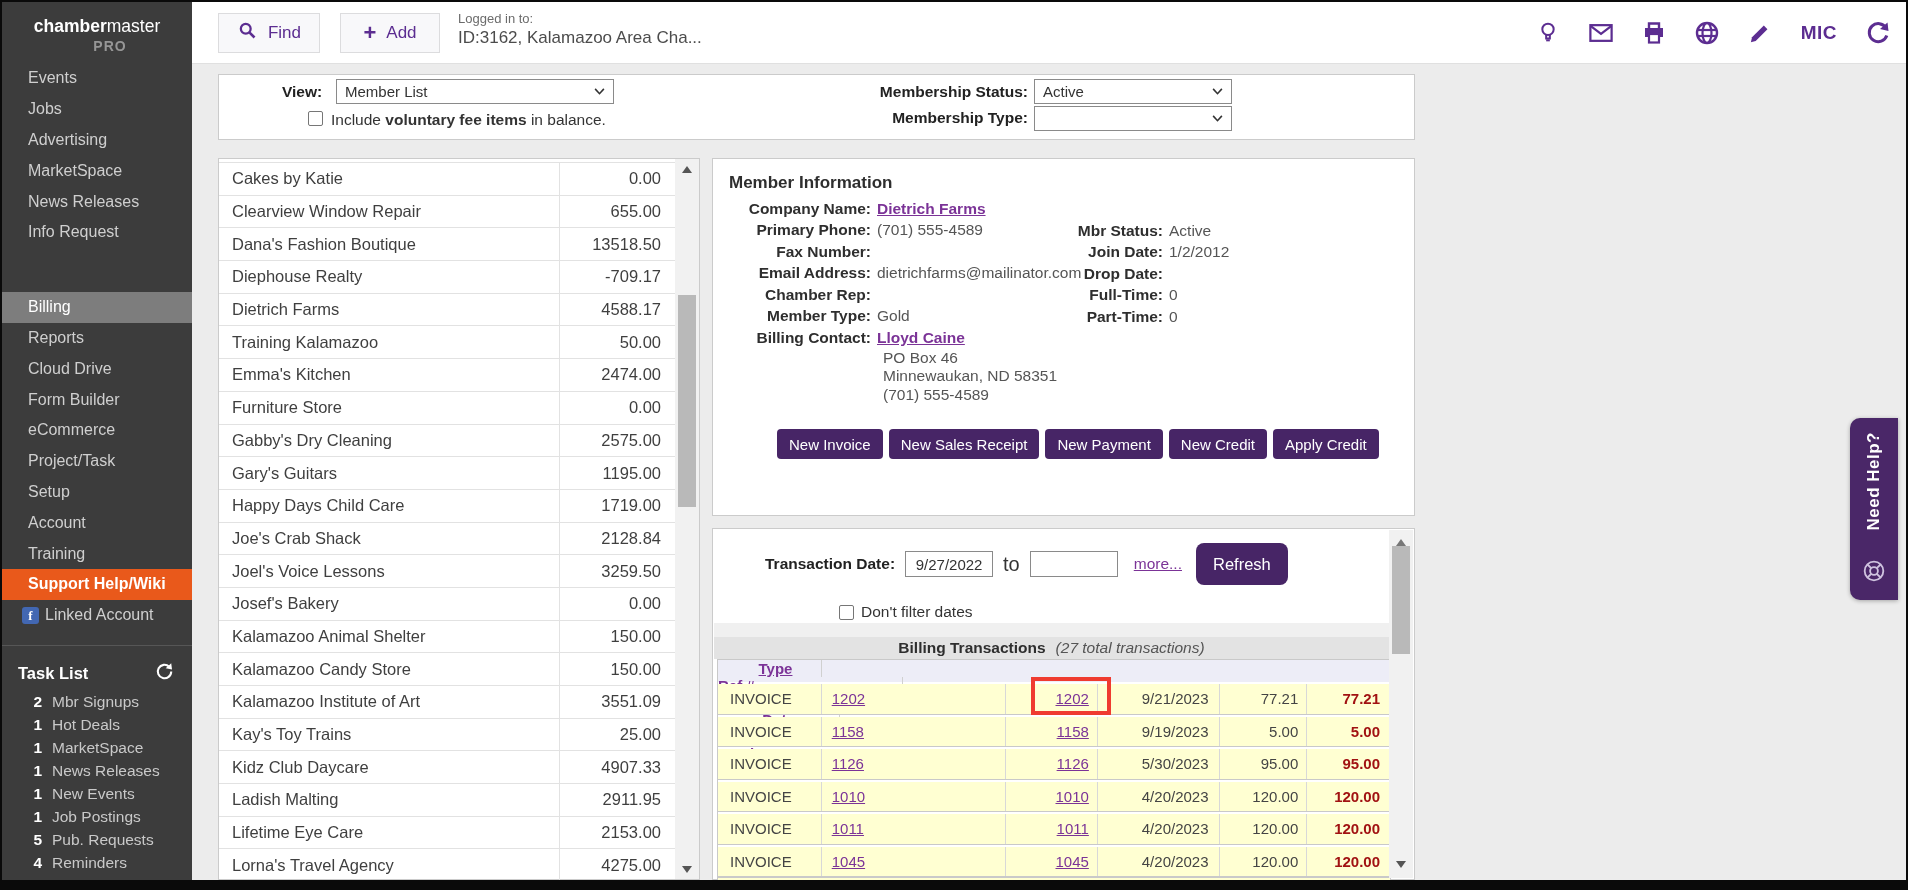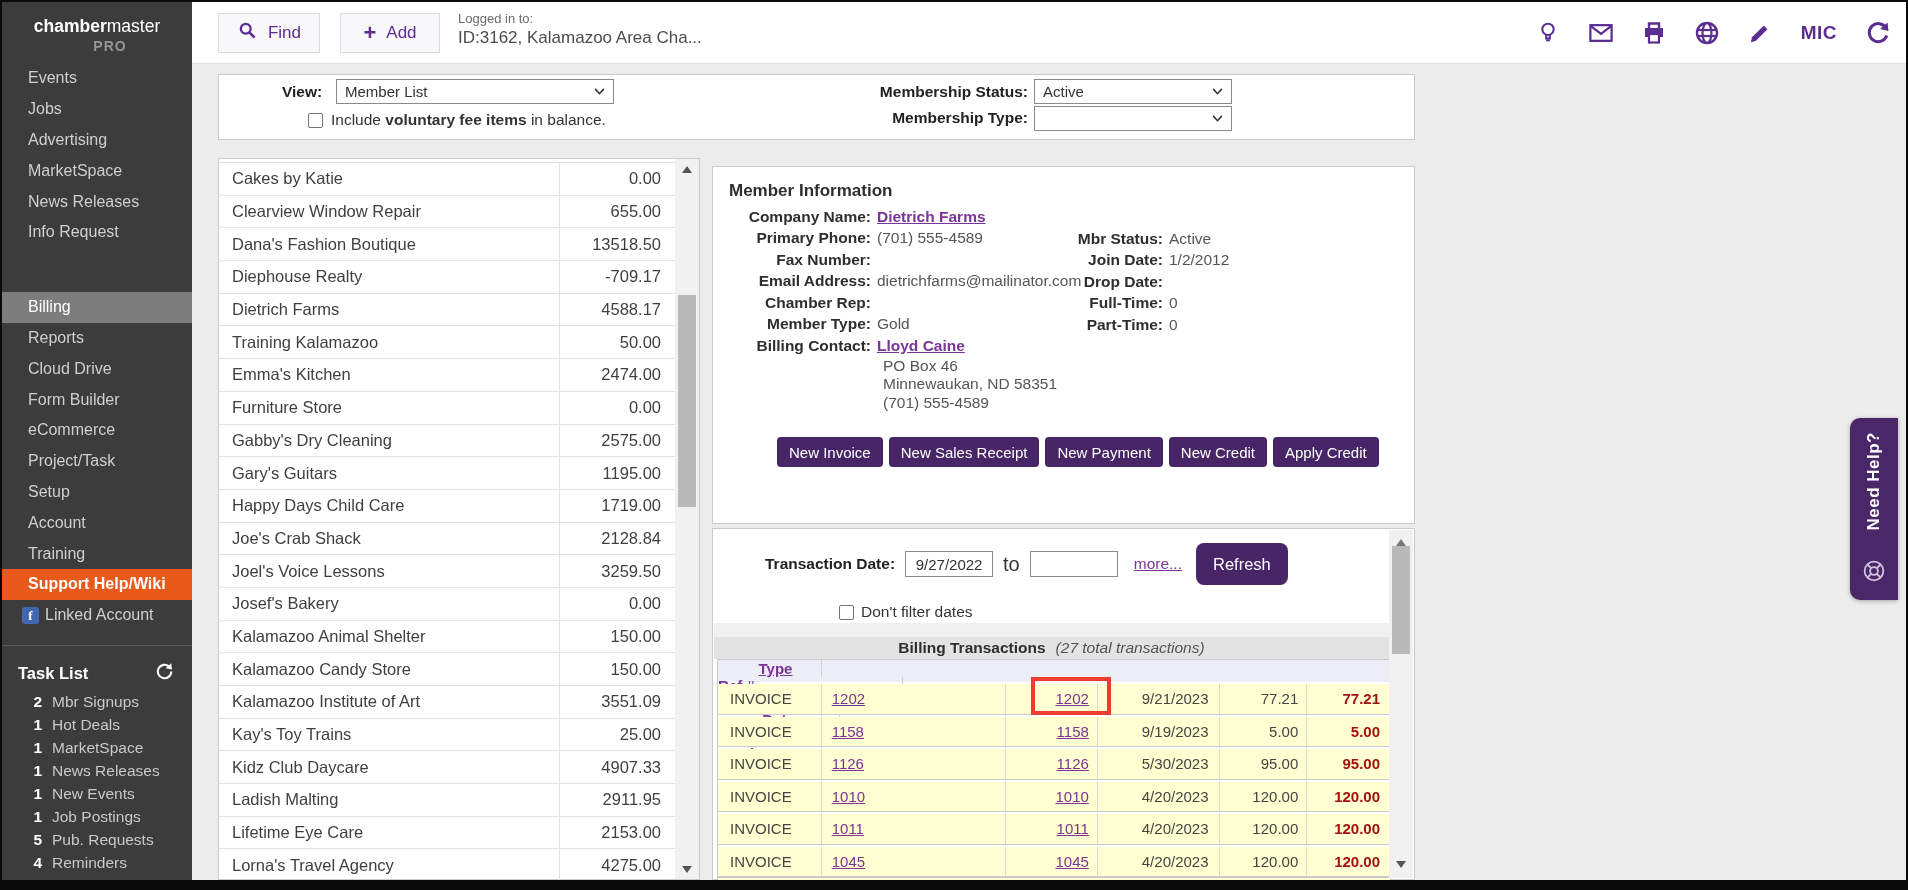--- a/index.html
+++ b/index.html
@@ -46,38 +46,38 @@
 
   
   .content { position:absolute; left:190px; top:62px; width:1714px; height:603px; }
   .panel { position:absolute; background:#fff; border:1px solid #cbcbcb; }
 
   .filter-panel { left:26px; top:10px; width:1197px; height:66px; }
   .f-label { position:absolute; font-weight:bold; color:#222; font-size:15.5px; }
   .selectbox { position:absolute; height:25px; background:#fff; border:1px solid #8a8a8a; display:flex; align-items:center;
     justify-content:space-between; padding:0 8px; font-size:15px; color:#333; cursor:pointer; }
   .cb { display:inline-block; width:15px; height:15px; border:1px solid #767676; border-radius:2px; background:#fff; cursor:pointer; flex:none; }
-  .inc-row { position:absolute; left:89px; top:36px; display:flex; align-items:center; gap:8px; font-size:15.5px; color:#333; }
+  .inc-row { position:absolute; left:89px; top:36px; display:flex; align-items:flex-start; gap:8px; font-size:15.5px; color:#333; }
 
   
   .mlist-panel { left:26px; top:94px; width:482px; height:722px; }
   .ml-rows { position:absolute; left:0; top:0; right:24px; }
   .ml-sliver { height:4px; border-bottom:1px solid #e2e2e2; }
   .ml-row { display:flex; height:32.7px; align-items:center; border-bottom:1px solid #e2e2e2; font-size:16.5px; color:#3f3f3f; cursor:pointer; }
   .ml-name { flex:1; padding-left:13px; overflow:hidden; white-space:nowrap; }
   .ml-balance { width:116px; text-align:right; padding-right:14px; border-left:1px solid #e2e2e2; align-self:stretch; display:flex; align-items:center; justify-content:flex-end; }
   .scrollbar { position:absolute; top:0; bottom:0; width:24px; background:#f1f1f1; }
   .ml-scroll { right:0; }
   .sb-arrow { position:absolute; left:0; width:24px; height:20px; display:flex; align-items:center; justify-content:center; cursor:pointer; }
   .sb-arrow svg { display:block; }
   .sb-thumb { position:absolute; left:3px; width:18px; background:#b9b9b9; cursor:pointer; }
   .ml-thumb { top:136px; height:212px; }
 
   
-  .info-panel { left:520px; top:102px; width:703px; height:358px; }
+  .info-panel { left:520px; top:94px; width:703px; height:358px; }
   .info-title { position:absolute; left:16px; top:14px; font-weight:bold; font-size:17px; color:#2e2e2e; }
   .if-col { position:absolute; }
   .if-left { left:8px; top:39px; }
   .if-right { left:330px; top:61px; }
   .if-row { display:flex; height:21.5px; align-items:center; font-size:15.5px; }
   .if-label { font-weight:bold; color:#2e2e2e; text-align:right; }
   .if-left .if-label { width:150px; }
   .if-right .if-label { width:120px; }
   .if-value { margin-left:6px; color:#555; }
   .plink { color:#7b3397; font-weight:bold; text-decoration:underline; cursor:pointer; }

